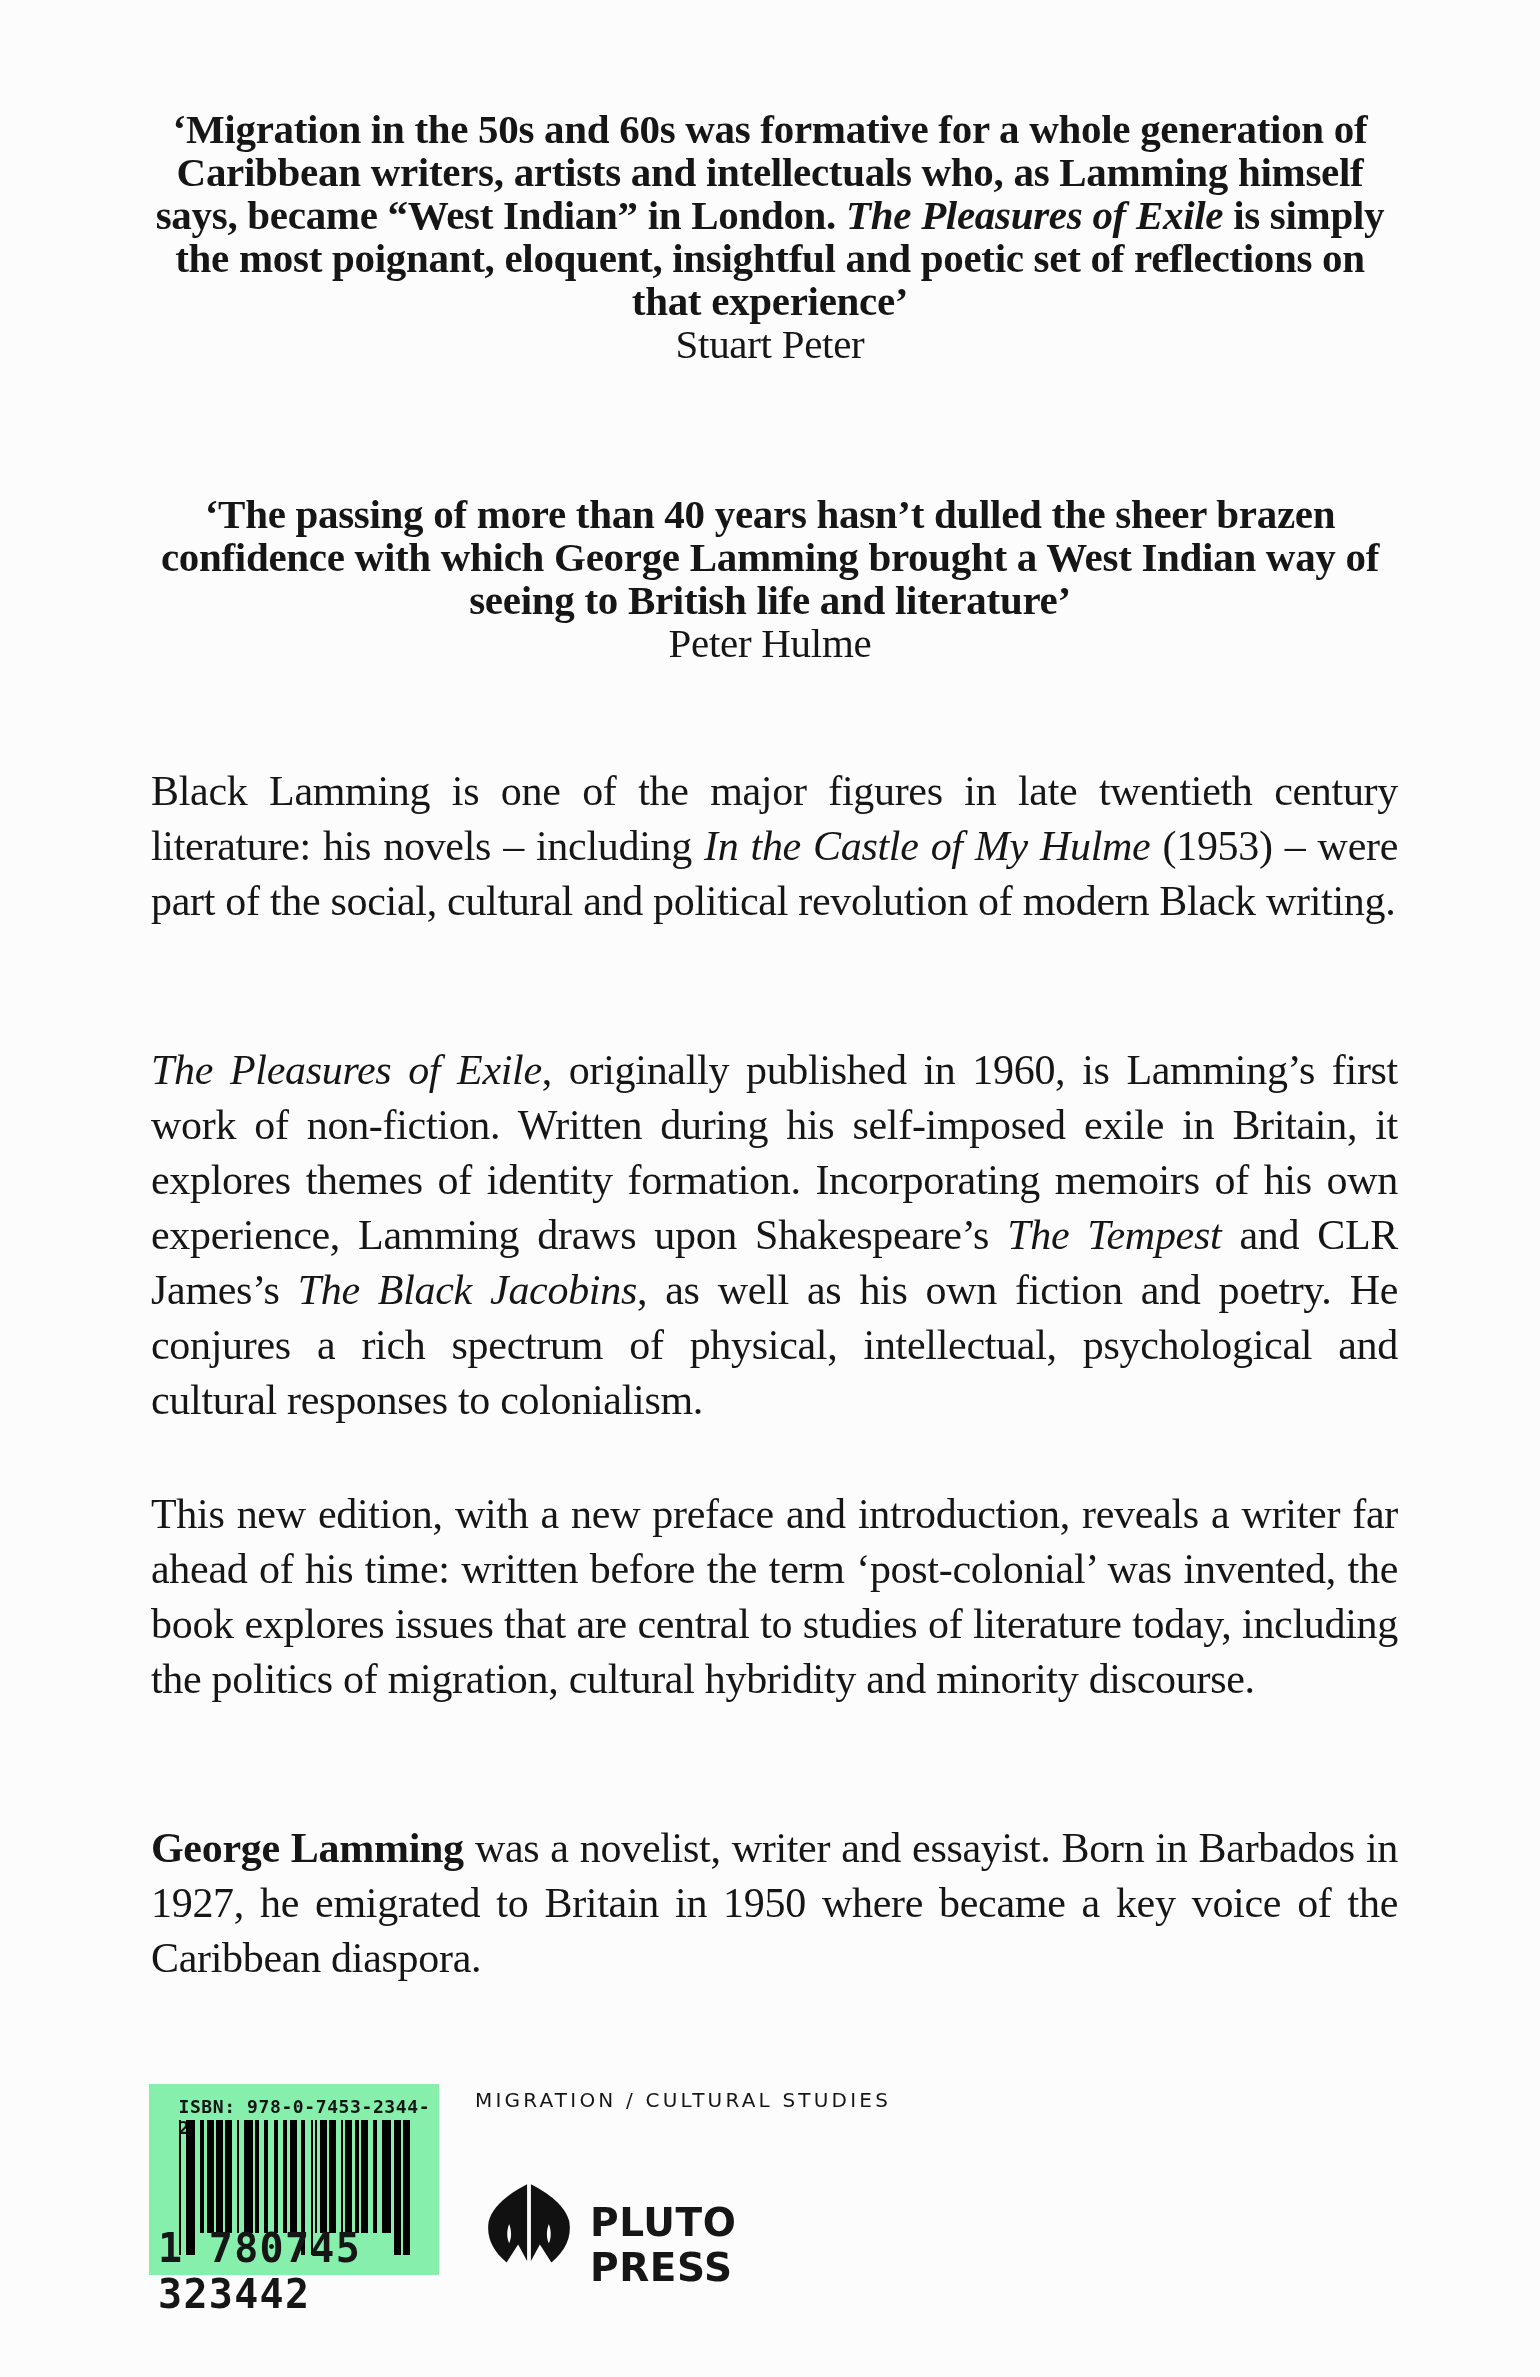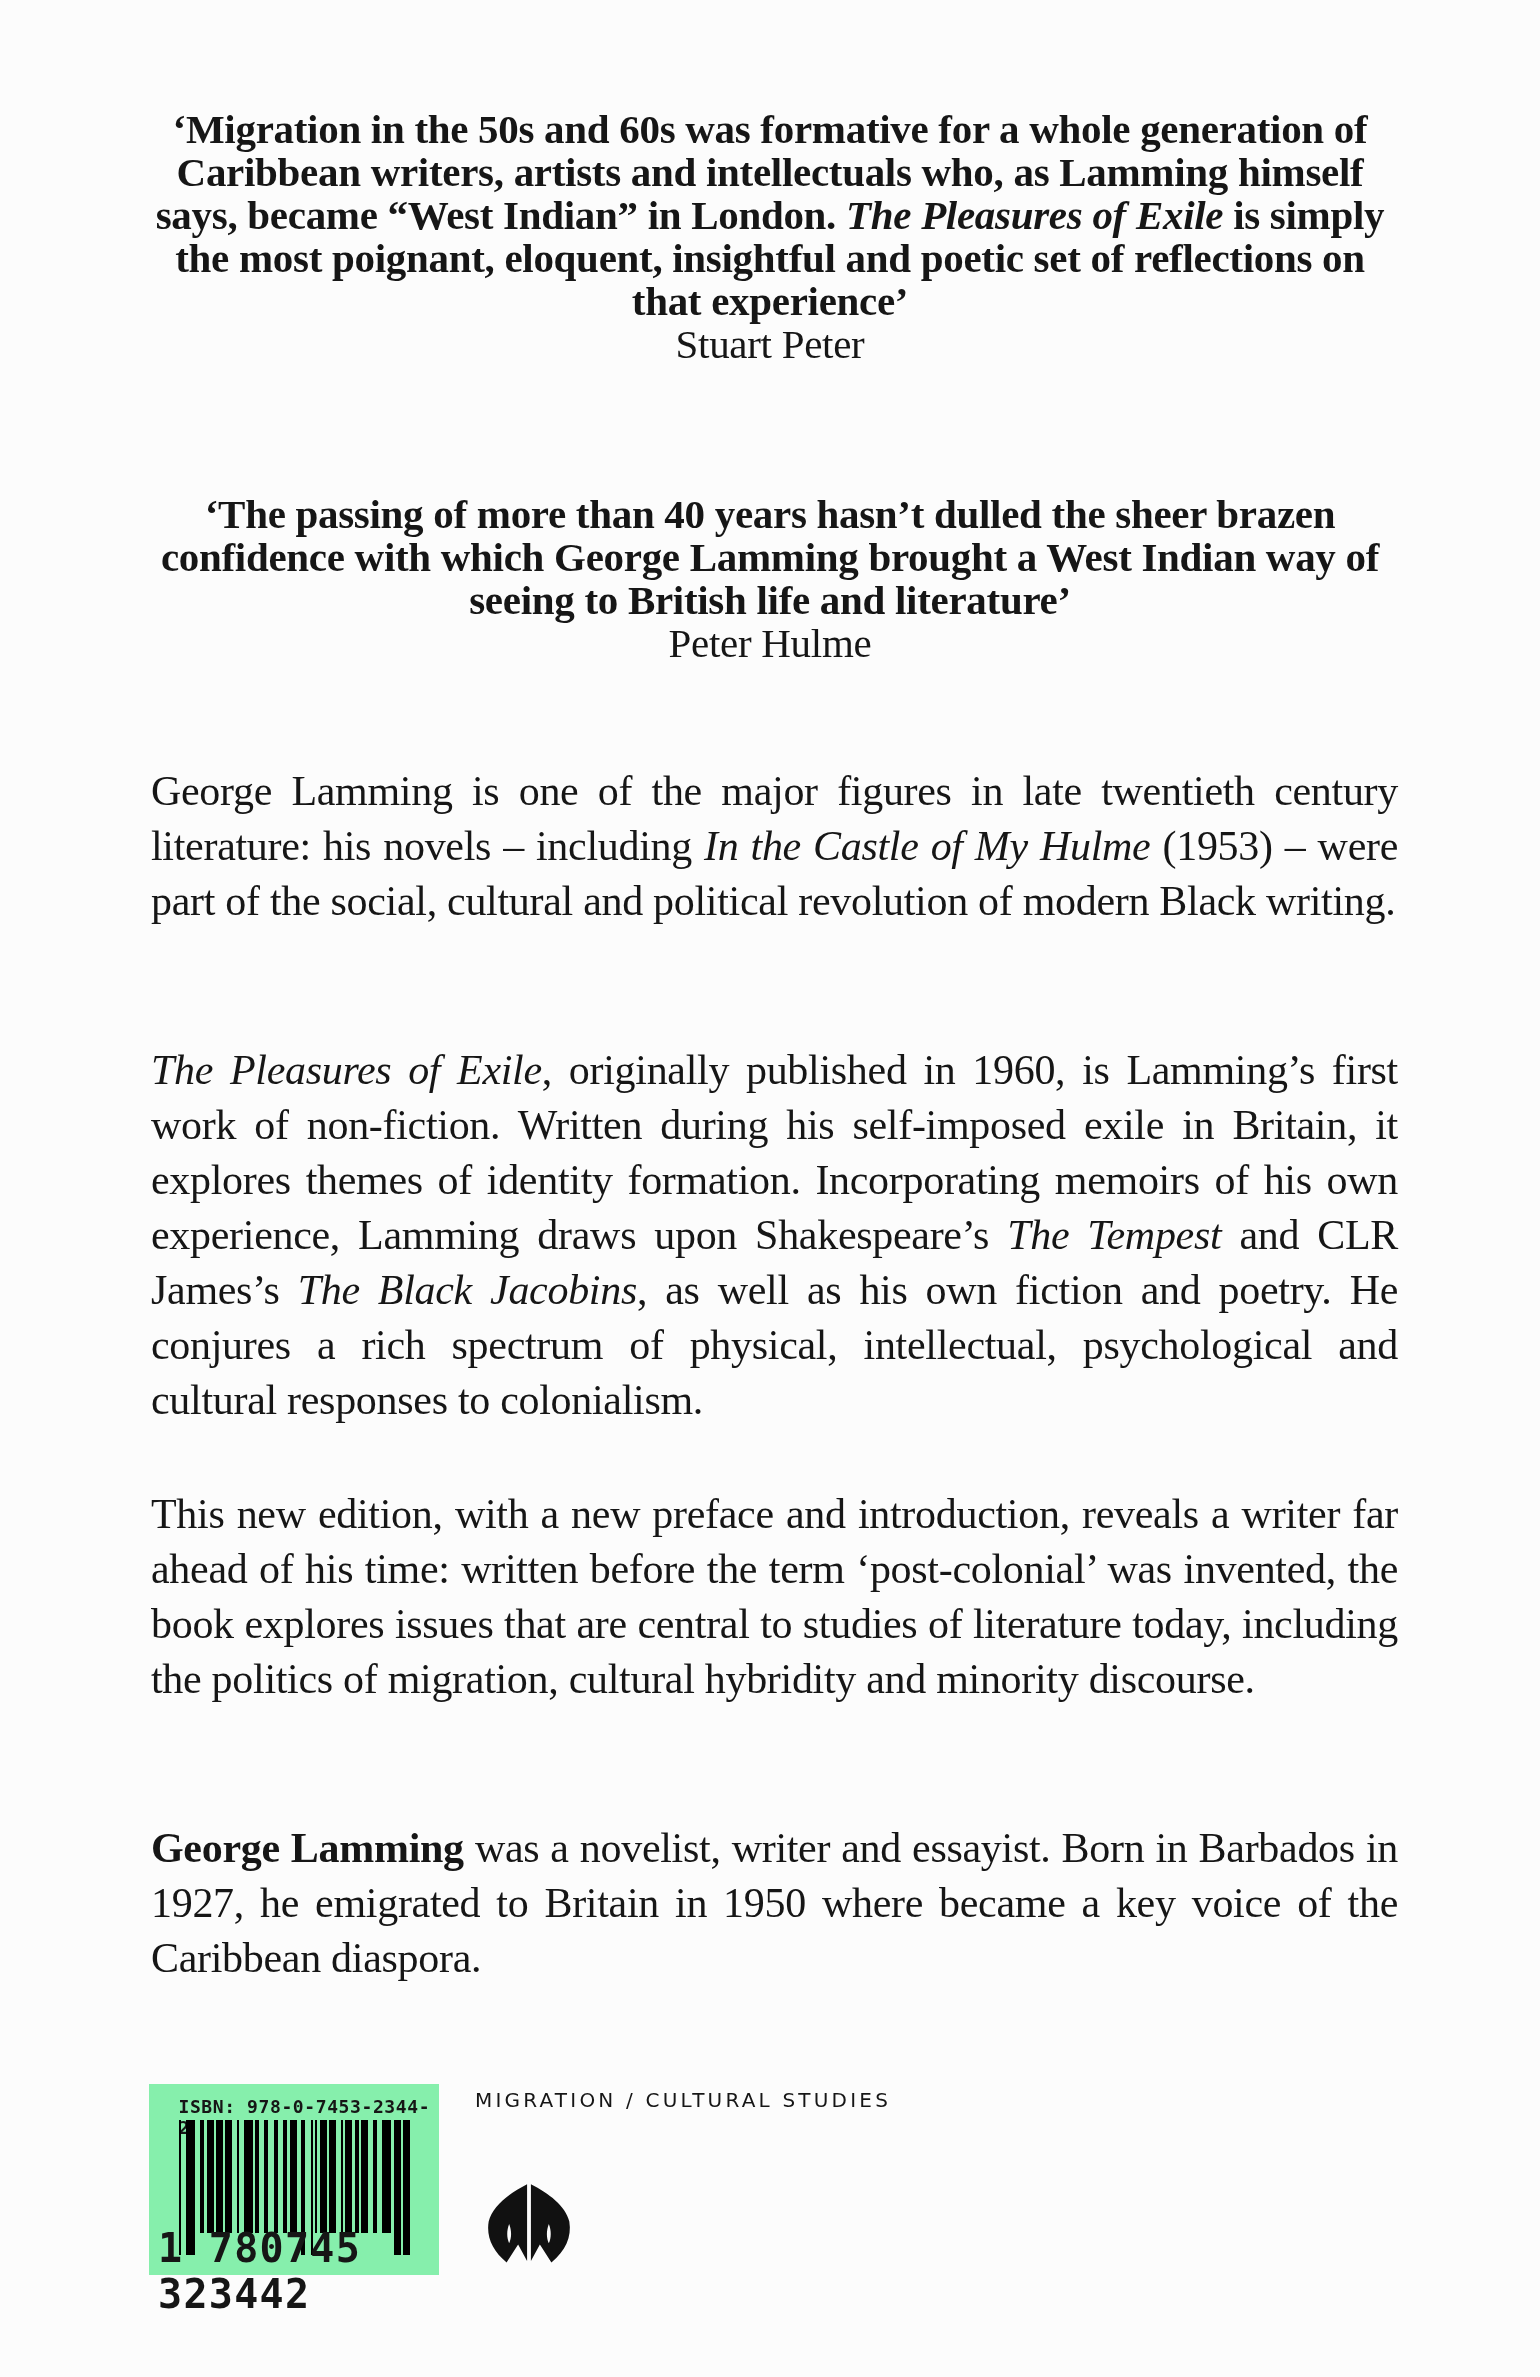--- a/index.html
+++ b/index.html
@@ -72,21 +72,21 @@
 <div id="q1" class="quote-block">
   <span class="qtext"><span>‘Migration in the 50s and 60s was formative for a whole generation of Caribbean writers, artists and intellectuals who, as Lamming himself says, became “West Indian” in London. </span><i>The Pleasures of Exile</i><span> is simply the most poignant, eloquent, insightful and poetic set of reflections on that experience’</span></span>
   <span class="attr">Stuart Peter</span>
 </div>
 
 <div id="q2" class="quote-block">
   <span class="qtext"><span>‘The passing of more than 40 years hasn’t dulled the sheer brazen confidence with which George Lamming brought a West Indian way of seeing to British life and literature’</span></span>
   <span class="attr">Peter Hulme</span>
 </div>
 
-<p id="p1" class="para"><span>George Lamming is one of the major figures in late twentieth century literature: his novels – including </span><i>In the Castle of My Hulme</i><span> (1953) – were part of the social, cultural and political revolution of modern Black writing.</span></p>
+<p id="p1" class="para"><span>Black Lamming is one of the major figures in late twentieth century literature: his novels – including </span><i>In the Castle of My Hulme</i><span> (1953) – were part of the social, cultural and political revolution of modern Black writing.</span></p>
 <p id="p2" class="para"><i>The Pleasures of Exile</i><span>, originally published in 1960, is Lamming’s first work of non-fiction. Written during his self-imposed exile in Britain, it explores themes of identity formation. Incorporating memoirs of his own experience, Lamming draws upon Shakespeare’s </span><i>The Tempest</i><span> and CLR James’s </span><i>The Black Jacobins</i><span>, as well as his own fiction and poetry. He conjures a rich spectrum of physical, intellectual, psychological and cultural responses to colonialism.</span></p>
 <p id="p3" class="para"><span>This new edition, with a new preface and introduction, reveals a writer far ahead of his time: written before the term ‘post-colonial’ was invented, the book explores issues that are central to studies of litera­ture today, including the politics of migration, cultural hybridity and minority discourse.</span></p>
 <p id="p4" class="para"><b>George Lamming</b><span> was a novelist, writer and essayist. Born in Barbados in 1927, he emigrated to Britain in 1950 where became a key voice of the Caribbean diaspora.</span></p>
 
 <div class="barcode-box">
   <div class="isbn-text">ISBN: 978-0-7453-2344-2</div>
   <div class="bars" id="bars">
       <div class="bar" style="left: 0px; width: 2.3px; height: 135px;"></div>
       <div class="bar" style="left: 7px; width: 9.2px; height: 135px;"></div>
       <div class="bar" style="left: 21px; width: 4.6px; height: 113px;"></div>
@@ -117,14 +117,15 @@
   <div class="ean">1 780745 323442</div>
 </div>
 
 <div class="subject">MIGRATION / CULTURAL STUDIES</div>
 
 <div class="publisher">
   <svg class="logo-svg" width="96" height="90" viewBox="0 0 150 140">
     <path d="M72 8 L72 128 L58 102 L40 130 C18 112 8 90 12 66 C18 42 44 22 72 8 Z M44 70 C40 80 40 92 44 100 C48 92 48 80 44 70 Z" fill="#111" fill-rule="evenodd"></path>
     <path d="M78 8 L78 128 L92 102 L110 130 C132 112 142 90 138 66 C132 42 106 22 78 8 Z M106 70 C102 80 102 92 106 100 C110 92 110 80 106 70 Z" fill="#111" fill-rule="evenodd"></path>
   </svg>
+  <div class="pub-name">PLUTO PRESS</div>
 </div>
 
 
 </body></html>

